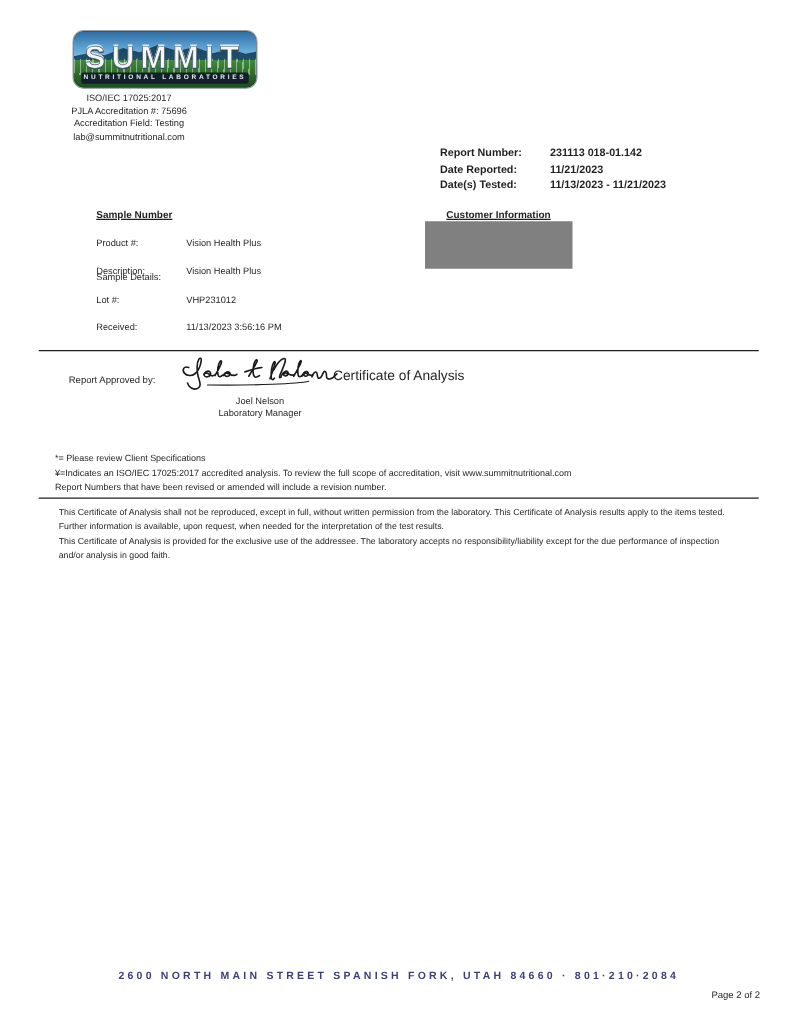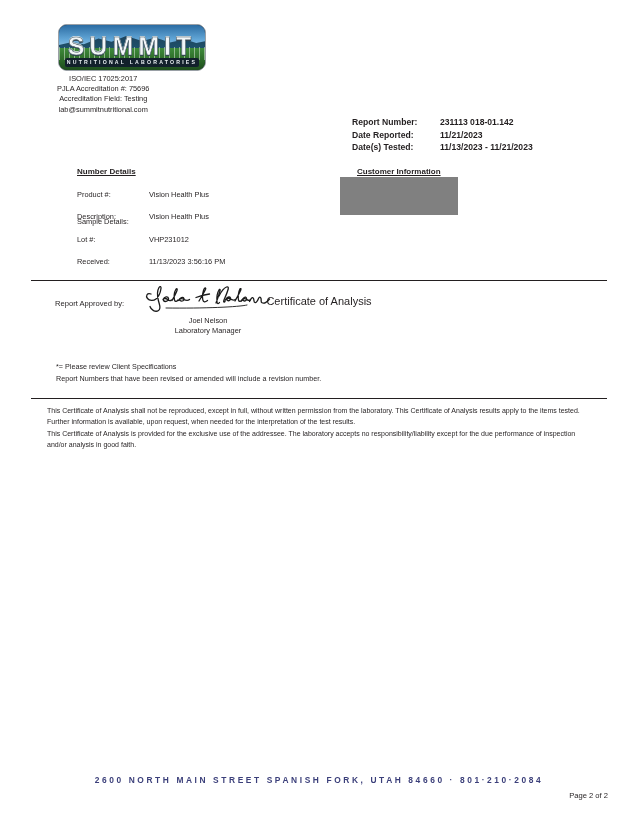--- a/index.html
+++ b/index.html
@@ -215,21 +215,21 @@
     top: 316px;
     width: 128px;
     text-align: center;
     font-size: 7.4px;
     line-height: 10px;
   }
 
   
   .notes {
     position: absolute;
-    left: 56px;
+    left: 44px;
     top: 361px;
     font-size: 7.2px;
     line-height: 11.6px;
     color: #231f20;
   }
 
   
   .disclaimer {
     position: absolute;
     left: 47px;
@@ -295,21 +295,21 @@
       <span class="lbl">Date Reported:</span>
       <span class="val">11/21/2023</span>
     </div>
     <div class="row">
       <span class="lbl">Date(s) Tested:</span>
       <span class="val">11/13/2023 - 11/21/2023</span>
     </div>
   </div>
 
   <div class="sample-details">
-    <div class="sd-title">Number Details</div>
+    <div class="sd-title">Sample Number</div>
     <div class="sd-row">
       <span class="sd-lbl">Product #:</span>
       <span class="sd-val">Vision Health Plus</span>
     </div>
     <div class="sd-row">
       <span class="sd-lbl">Description:</span>
       <span class="sd-val">Vision Health Plus</span>
     </div>
     <div class="sd-row">
       <span class="sd-lbl">Lot #:</span>
@@ -349,20 +349,21 @@
       </g>
     </svg>
   </div>
   <div class="sig-name">
     <div>Joel Nelson</div>
     <div>Laboratory Manager</div>
   </div>
 
   <div class="notes">
     <div>*= Please review Client Specifications</div>
+    <div>¥=Indicates an ISO/IEC 17025:2017 accredited analysis. To review the full scope of accreditation, visit www.summitnutritional.com</div>
     <div>Report Numbers that have been revised or amended will include a revision number.</div>
   </div>
 
   <div class="rule rule-bottom"></div>
 
   <div class="disclaimer">
     <p>This Certificate of Analysis shall not be reproduced, except in full, without written permission from the laboratory. This Certificate of Analysis results apply to the items tested. Further information is available, upon request, when needed for the interpretation of the test results.</p>
     <p>This Certificate of Analysis is provided for the exclusive use of the addressee. The laboratory accepts no responsibility/liability except for the due performance of inspection and/or analysis in good faith.</p>
   </div>
 

